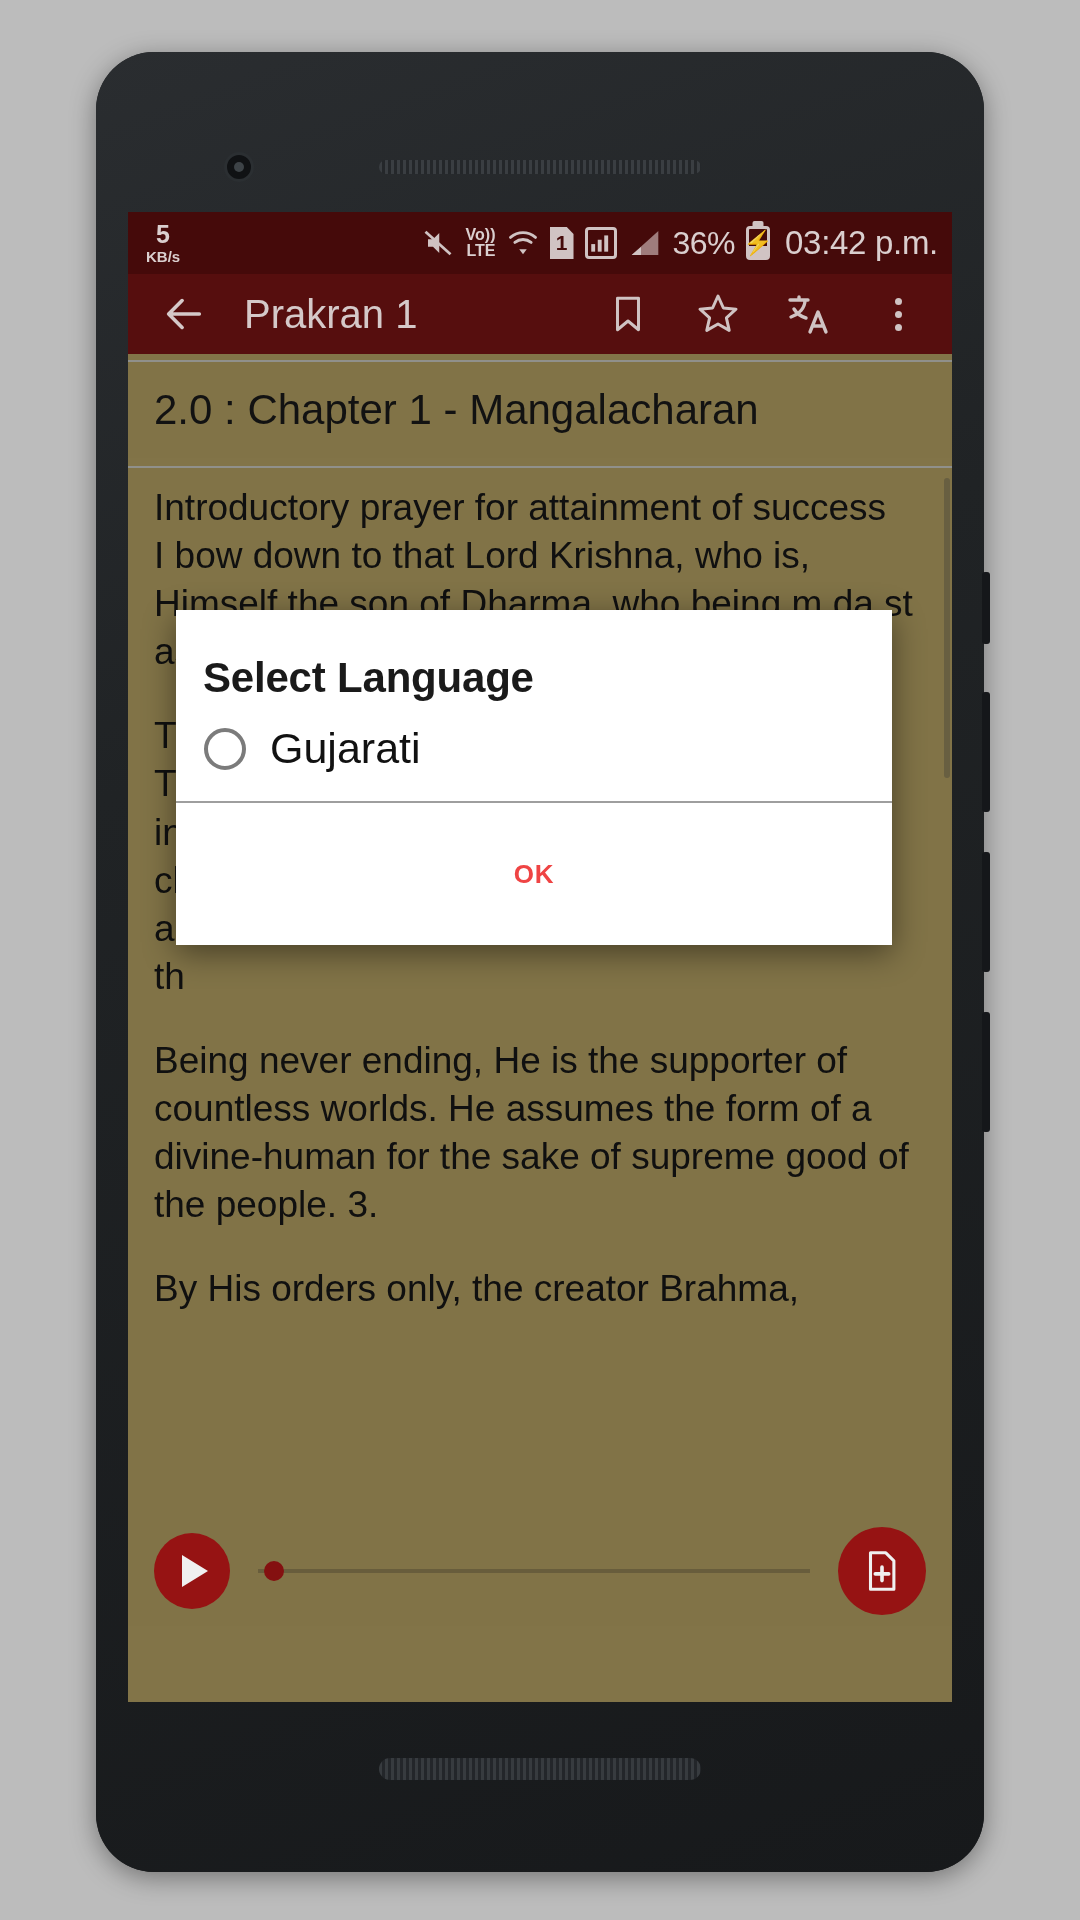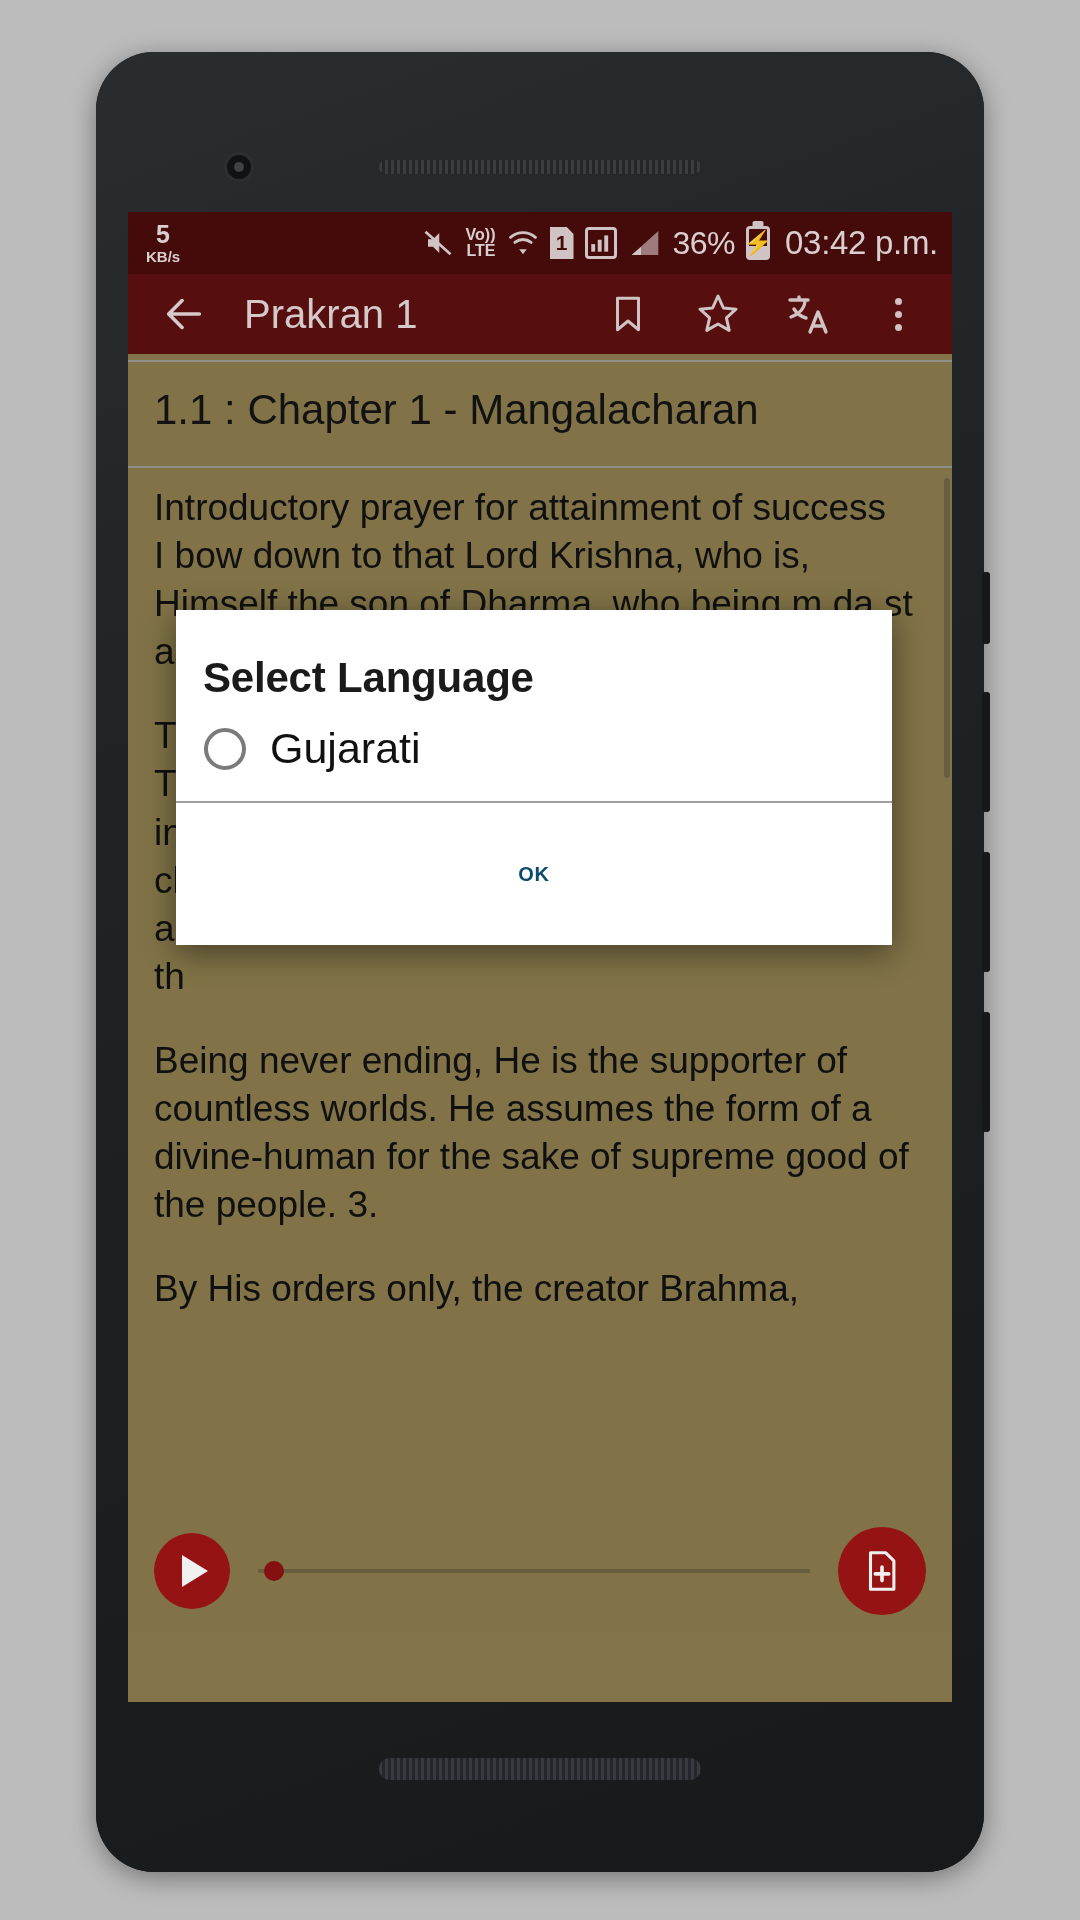--- a/index.html
+++ b/index.html
@@ -319,23 +319,23 @@
   }
   .radio-label { font-size: 43px; color: #111; line-height: 1; }
   .dialog-sep { height: 2px; background: #9e9e9e; margin: 0; }
   .dialog-actions {
     height: 142px;
     display: flex;
     align-items: center;
     justify-content: center;
   }
   .ok-btn {
-    font-size: 20px;
+    font-size: 26px;
     font-weight: 700;
-    color: #0c4a6e;
+    color: #ef4444;
     letter-spacing: .8px;
     background: none;
     border: none;
     font-family: "Liberation Sans", sans-serif;
   }
 
   
   .scrollbar {
     position: absolute;
     right: 2px; top: 10px;
@@ -437,21 +437,21 @@
             <span class="dots">
                 <i></i>
                 <i></i>
                 <i></i>
               </span>
           </span>
         </span>
       </div>
 
       <div class="chapter-head">
-        <span class="t">1.1 : Chapter 1 - Mangalacharan</span>
+        <span class="t">2.0 : Chapter 1 - Mangalacharan</span>
       </div>
 
       <div class="content">
         <div class="scrollbar"></div>
 
         <p style="white-space:pre-line">Introductory prayer for attainment of success
 I bow down to that Lord Krishna, who is, Himself the son of Dharma, who being m                                     da                                              st as</p>
         <p style="white-space:pre-line">Th
 Th
 ina

